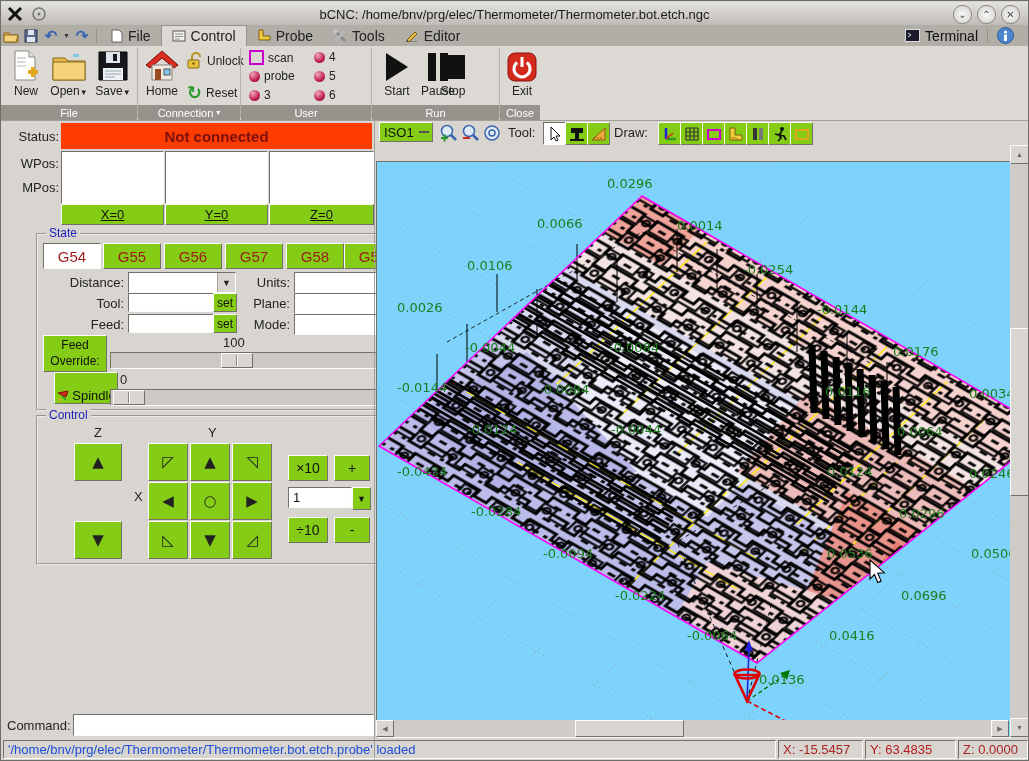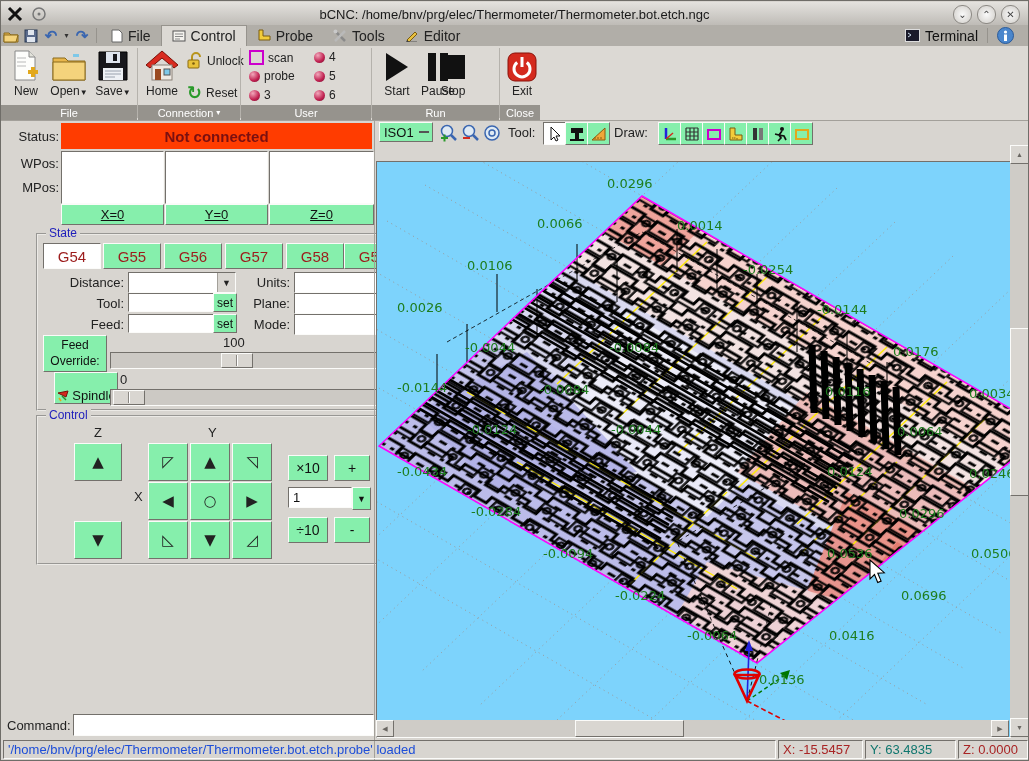--- a/index.html
+++ b/index.html
@@ -1,20 +1,20 @@
 <!DOCTYPE html>
 <html><head>
 <meta charset="utf-8">
 <style>
   html,body{margin:0;padding:0;background:#555;}
   #app{position:relative;width:1029px;height:761px;background:#d8d5d0;
        font-family:"Liberation Sans",sans-serif;font-size:13px;color:#111;
        overflow:hidden;border:1px solid #6f6d68;box-sizing:border-box;}
   .abs{position:absolute;}
-  .raised{background:#86efac;border:1px solid;border-color:#fbfbf9 #73706b #73706b #fbfbf9;}
+  .raised{background:#84cc16;border:1px solid;border-color:#fbfbf9 #73706b #73706b #fbfbf9;}
   .sunken{border:1px solid;border-color:#73706b #fbfbf9 #fbfbf9 #73706b;}
   .entry{background:#ffffff;border:1px solid;border-color:#73706b #fbfbf9 #fbfbf9 #73706b;}
   .cc{display:flex;align-items:center;justify-content:center;}
   .rlabel{text-align:right;}
   
   #titlebar{left:0;top:1px;width:100%;height:24px;background:linear-gradient(#e4e2de,#bdbab5);
             border-bottom:1px solid #8d8a85;display:flex;align-items:center;}
   #title-text{position:absolute;left:0;right:0;text-align:center;font-size:13px;color:#1a1a1a;}
   .winbtn{width:17px;height:17px;border-radius:9px;background:radial-gradient(#fafafa,#cfccc7);
           border:1px solid #8d8a85;font-size:10px;color:#444;margin-left:5px;display:flex;
@@ -644,16 +644,16 @@
   </div>
 
   <div class="abs sb" style="left:375px;top:719px;width:633px;height:17px">
     <div class="sbarrow" style="left:0;top:0;width:16px;height:15px">◀</div>
     <div class="sbthumb" style="left:199px;top:0;width:107px;height:15px"></div>
     <div class="sbarrow" style="right:0;top:0;width:16px;height:15px">▶</div>
   </div>
 
   <div class="statcell" style="left:2px;width:773px;color:#1d4ed8">'/home/bnv/prg/elec/Thermometer/Thermometer.bot.etch.probe' loaded</div>
   <div class="statcell" style="left:777px;width:85px;color:#a82424">X: -15.5457</div>
-  <div class="statcell" style="left:864px;width:91px;color:#0f766e">Y: 63.4835</div>
+  <div class="statcell" style="left:864px;width:91px;color:#b91c1c">Y: 63.4835</div>
   <div class="statcell" style="left:957px;width:70px;color:#a82424">Z: 0.0000</div>
 
 </div>
 
 </body></html>

